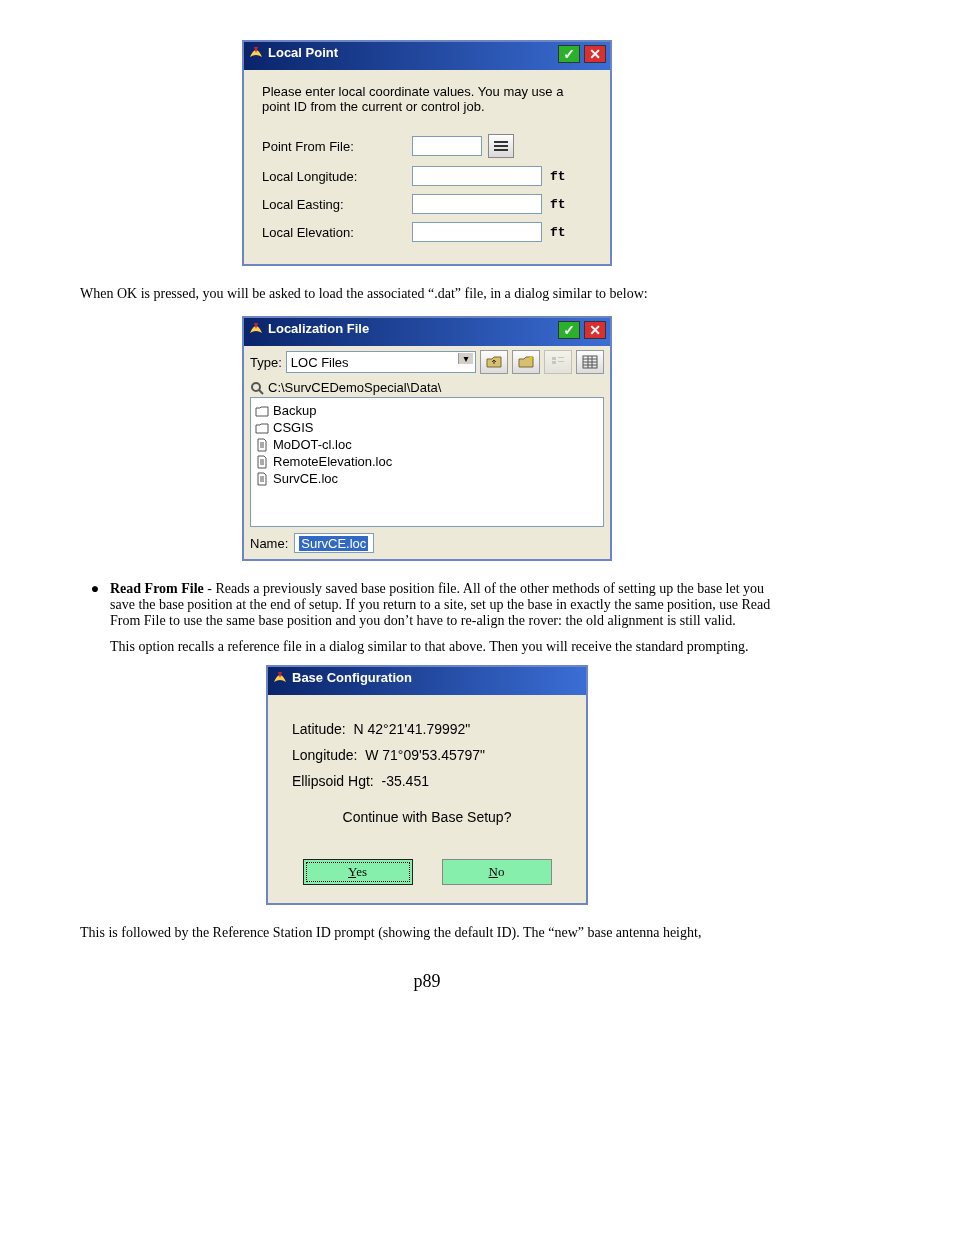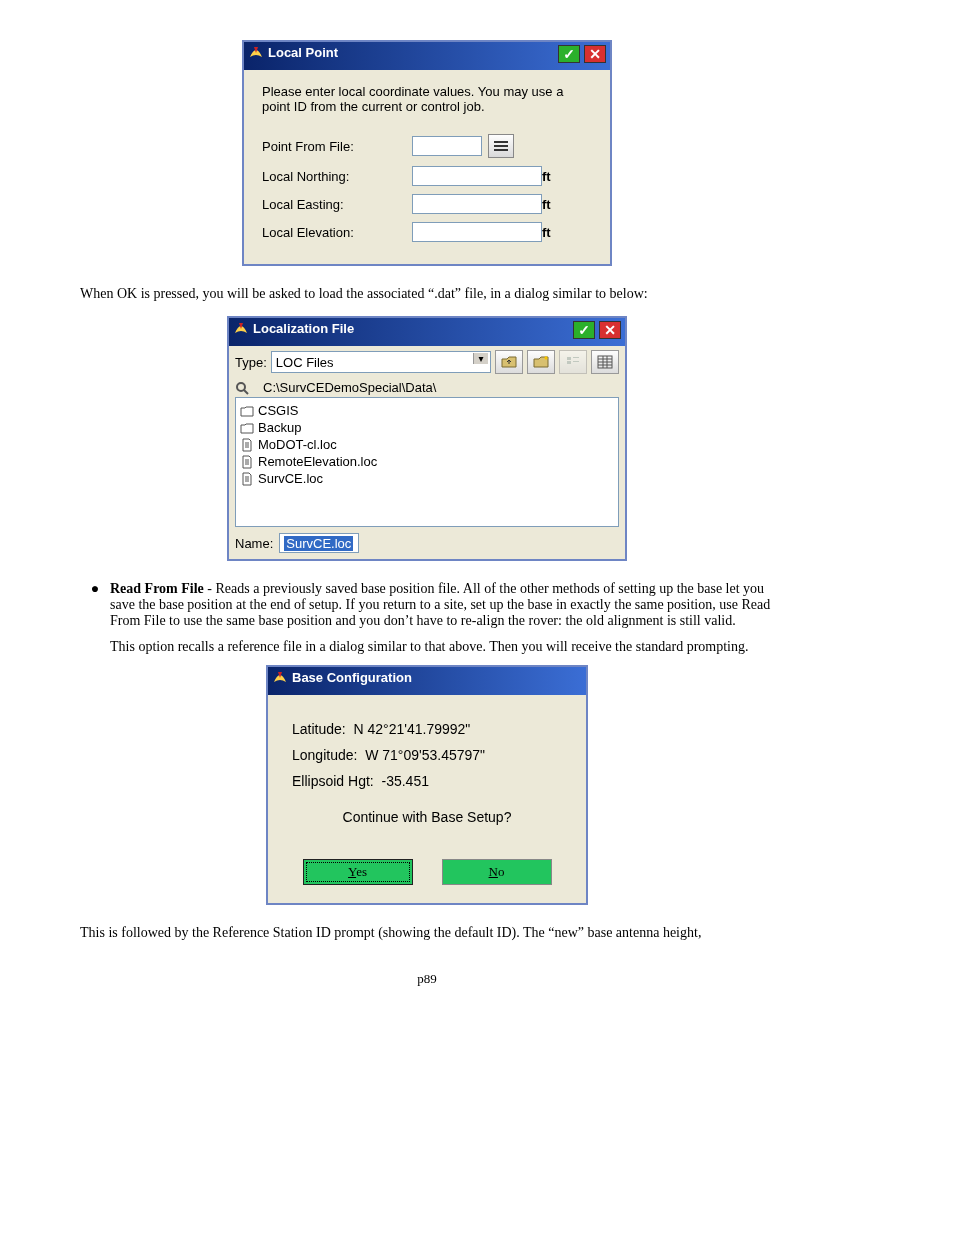--- a/index.html
+++ b/index.html
@@ -54,21 +54,21 @@
   .row .lbl { width: 150px; }
   .ce-input {
     border: 1px solid #7f9db9;
     background: #fff;
     height: 20px;
     box-sizing: border-box;
     padding: 1px 4px;
     font-family: Tahoma, Arial, sans-serif;
     font-size: 13px;
   }
-  .unit { font-weight: bold; }
+  .unit { margin-left: 8px; font-weight: bold; font-family: Liberation Mono, monospace; }
   .list-btn {
     width: 24px; height: 22px;
     margin-left: 6px;
     border: 1px solid #888;
     background: linear-gradient(#fefefe,#d9d9d9);
     display:inline-flex; align-items:center; justify-content:center;
     font-size: 11px;
   }
   
   .toolbar-row { display:flex; align-items:center; padding: 4px 6px; gap:4px; background:#ece9d8; }
@@ -82,51 +82,51 @@
     width:14px; text-align:center; background:#d4d0c8;
     border-left:1px solid #999; font-size:10px;
   }
   .toolbtn {
     width:26px; height:22px;
     border:1px solid #999;
     background:linear-gradient(#fdfdfd,#dcdcdc);
     display:inline-flex; align-items:center; justify-content:center;
   }
   .path-row {
-    display:flex; align-items:center; gap:14px;
+    display:flex; align-items:center; gap:4px;
     padding: 2px 6px;
   }
   .file-list {
     background:#fff; border:1px solid #7f9db9;
     margin: 0 6px; padding:4px; min-height:120px;
   }
   .file-item { display:flex; align-items:center; gap:4px; padding:1px 0; }
   .folder-icon, .file-icon, .mag-icon { width:14px; height:14px; display:inline-block; }
   .name-row { display:flex; align-items:center; padding:6px; gap:6px; }
   .hl {
     background:#316ac5; color:#fff; padding:0 2px;
   }
   
   .base-body { padding: 16px 24px; font-size:14px; }
   .base-body .line { margin: 10px 0; }
   .center { text-align:center; margin: 20px 0 10px 0; }
   .btns { display:flex; justify-content:space-around; padding: 8px 20px 18px 20px; }
   .winbtn {
     min-width:110px; padding:4px 10px;
-    border:1px solid #888; background:#22c55e;
+    border:1px solid #888; background:#86efac;
     font-family: Tahoma; font-size:13px;
   }
   .winbtn.focus { outline:1px dotted #000; outline-offset:-4px; border:1px solid #222; }
   .hotkey { text-decoration: underline; }
   
   .para { margin: 12px 30px 14px 30px; }
   .bullet-block { display:flex; margin: 4px 30px; }
   .bullet-dot { width:30px; text-align:center; font-size:14px; }
   .bullet-text { flex:1; }
-  .pagenum { text-align:center; font-size:13px; margin-top:30px; }
+  .pagenum { text-align:center; font-size:18px; margin-top:30px; }
 </style>
 </head>
 <body>
 
 <div class="dialog" style="width:370px;">
   <div class="titlebar">
     <span class="appicon">
       <svg viewBox="0 0 16 16">
           <path fill="#ffd24a" d="M2 12 Q8 -2 14 12 Q8 8 2 12 Z"></path>
           <path fill="#cc2222" d="M6 2 L10 2 L8 8 Z"></path>
@@ -145,42 +145,42 @@
       <span class="list-btn">
         <svg width="14" height="12" viewBox="0 0 14 12">
           <rect x="0" y="1" width="14" height="2" fill="#333"></rect>
             <rect x="0" y="5" width="14" height="2" fill="#333"></rect>
             <rect x="0" y="9" width="14" height="2" fill="#333"></rect>
         </svg>
       </span>
     </div>
 
     <div class="row">
-      <span class="lbl">Local Northing:</span>
+      <span class="lbl">Local Longitude:</span>
       <input class="ce-input" style="width: 130px;">
       <span class="unit">ft</span>
     </div>
 
     <div class="row">
       <span class="lbl">Local Easting:</span>
       <input class="ce-input" style="width: 130px;">
       <span class="unit">ft</span>
     </div>
 
     <div class="row">
       <span class="lbl">Local Elevation:</span>
       <input class="ce-input" style="width: 130px;">
       <span class="unit">ft</span>
     </div>
   </div>
 </div>
 
 <div class="para">When OK is pressed, you will be asked to load the associated “.dat” file, in a dialog similar to below:</div>
 
-<div class="dialog" style="width:400px;">
+<div class="dialog" style="width:370px;">
   <div class="titlebar">
     <span class="appicon">
       <svg viewBox="0 0 16 16">
           <path fill="#ffd24a" d="M2 12 Q8 -2 14 12 Q8 8 2 12 Z"></path>
           <path fill="#cc2222" d="M6 2 L10 2 L8 8 Z"></path>
         </svg>
     </span>
     <span class="title-text">Localization File</span>
     <span class="tb-btn tb-ok">✓</span>
     <span class="tb-btn tb-cancel">✕</span>
@@ -231,27 +231,27 @@
         </svg>
     </span>
     <span>C:\SurvCEDemoSpecial\Data\</span>
   </div>
 
   <div class="file-list">
     <div class="file-item">
       <span class="folder-icon"><svg viewBox="0 0 14 14">
             <path fill="none" stroke="#555" d="M1 4h4l1-1h7v9H1z"></path>
           </svg></span>
-      <span>CSGIS</span>
+      <span>Backup</span>
     </div>
     <div class="file-item">
       <span class="folder-icon"><svg viewBox="0 0 14 14">
             <path fill="none" stroke="#555" d="M1 4h4l1-1h7v9H1z"></path>
           </svg></span>
-      <span>Backup</span>
+      <span>CSGIS</span>
     </div>
     <div class="file-item">
       <span class="file-icon"><svg viewBox="0 0 14 14">
             <path fill="none" stroke="#555" d="M3 1h6l2 2v10H3z"></path>
             <path stroke="#555" d="M5 5h4M5 7h4M5 9h4"></path>
           </svg></span>
       <span>MoDOT-cl.loc</span>
     </div>
     <div class="file-item">
       <span class="file-icon"><svg viewBox="0 0 14 14">

